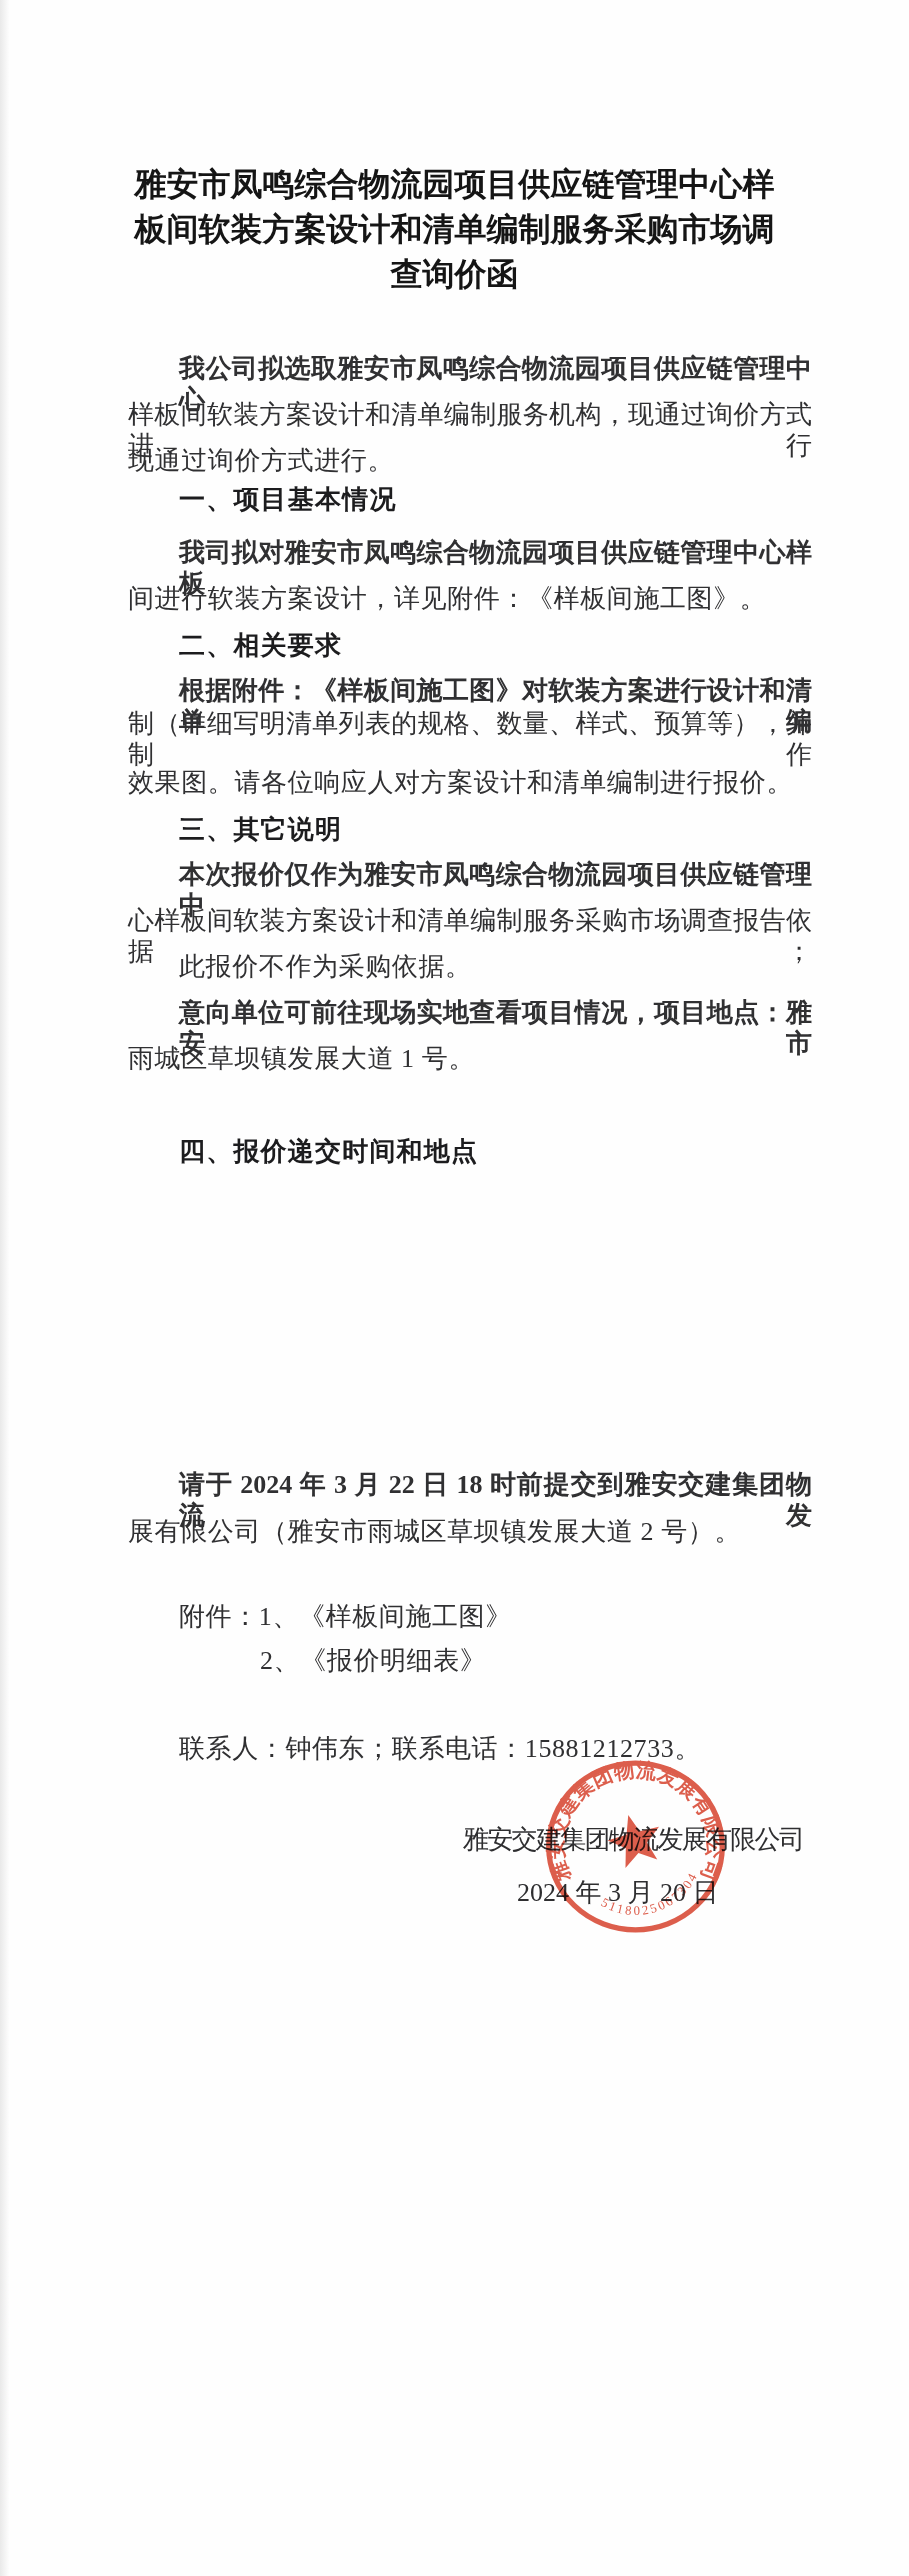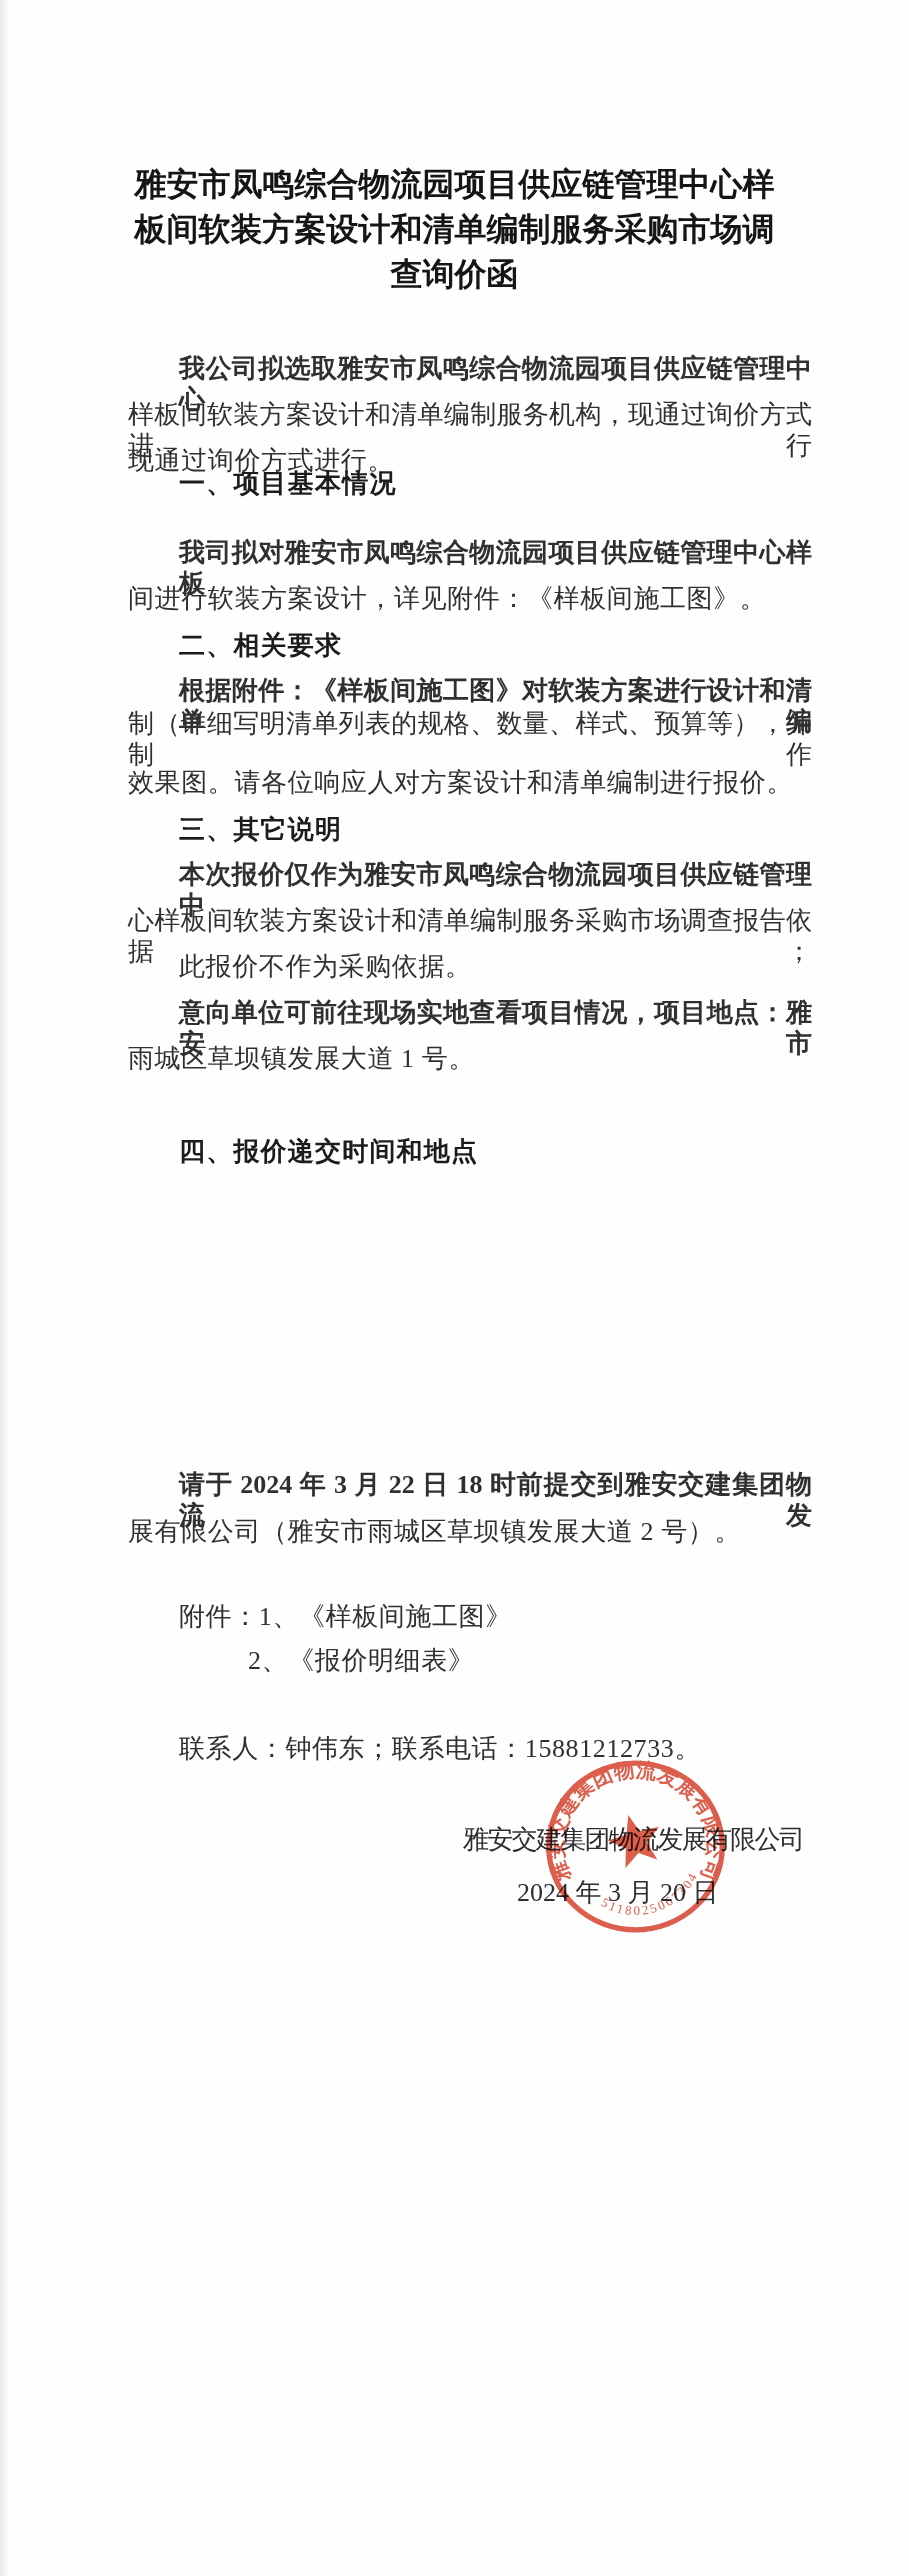--- a/index.html
+++ b/index.html
@@ -31,21 +31,21 @@
   .line{
     position:absolute;
     font-size:26px;
     line-height:1.18;
     color:#303032;
     letter-spacing:0.6px;
     white-space:pre;
   }
   .flush{left:128px;}
   .indent{left:179px;}
-  .attach2{left:248px;}
+  .attach2{left:260px;}
   .fill{
     text-align:justify;
     text-align-last:justify;
     letter-spacing:normal;
     white-space:normal;
   }
   .fill.flush{width:684px;}
   .fill.indent{width:633px;font-weight:bold;}
   .heading{
     left:179px;
@@ -81,21 +81,21 @@
 
   <div class="title-block">
     <div class="title-line">雅安市凤鸣综合物流园项目供应链管理中心样</div>
     <div class="title-line">板间软装方案设计和清单编制服务采购市场调</div>
     <div class="title-line">查询价函</div>
   </div>
 
   <div class="line indent fill" style="top:354px">我公司拟选取雅安市凤鸣综合物流园项目供应链管理中心</div>
   <div class="line flush fill" style="top:400px">样板间软装方案设计和清单编制服务机构，现通过询价方式进行</div>
   <div class="line flush" style="top:446px">现通过询价方式进行。</div>
-  <div class="line heading" style="top:468px">一、项目基本情况</div>
+  <div class="line heading" style="top:484px">一、项目基本情况</div>
   <div class="line indent fill" style="top:538px">我司拟对雅安市凤鸣综合物流园项目供应链管理中心样板</div>
   <div class="line flush" style="top:584px">间进行软装方案设计，详见附件：《样板间施工图》。</div>
   <div class="line heading" style="top:630px">二、相关要求</div>
   <div class="line indent fill" style="top:676px">根据附件：《样板间施工图》对软装方案进行设计和清单编</div>
   <div class="line flush fill" style="top:709px">制（详细写明清单列表的规格、数量、样式、预算等），并制作</div>
   <div class="line flush" style="top:768px">效果图。请各位响应人对方案设计和清单编制进行报价。</div>
   <div class="line heading" style="top:814px">三、其它说明</div>
   <div class="line indent fill" style="top:860px">本次报价仅作为雅安市凤鸣综合物流园项目供应链管理中</div>
   <div class="line flush fill" style="top:906px">心样板间软装方案设计和清单编制服务采购市场调查报告依据；</div>
   <div class="line indent" style="top:952px">此报价不作为采购依据。</div>

